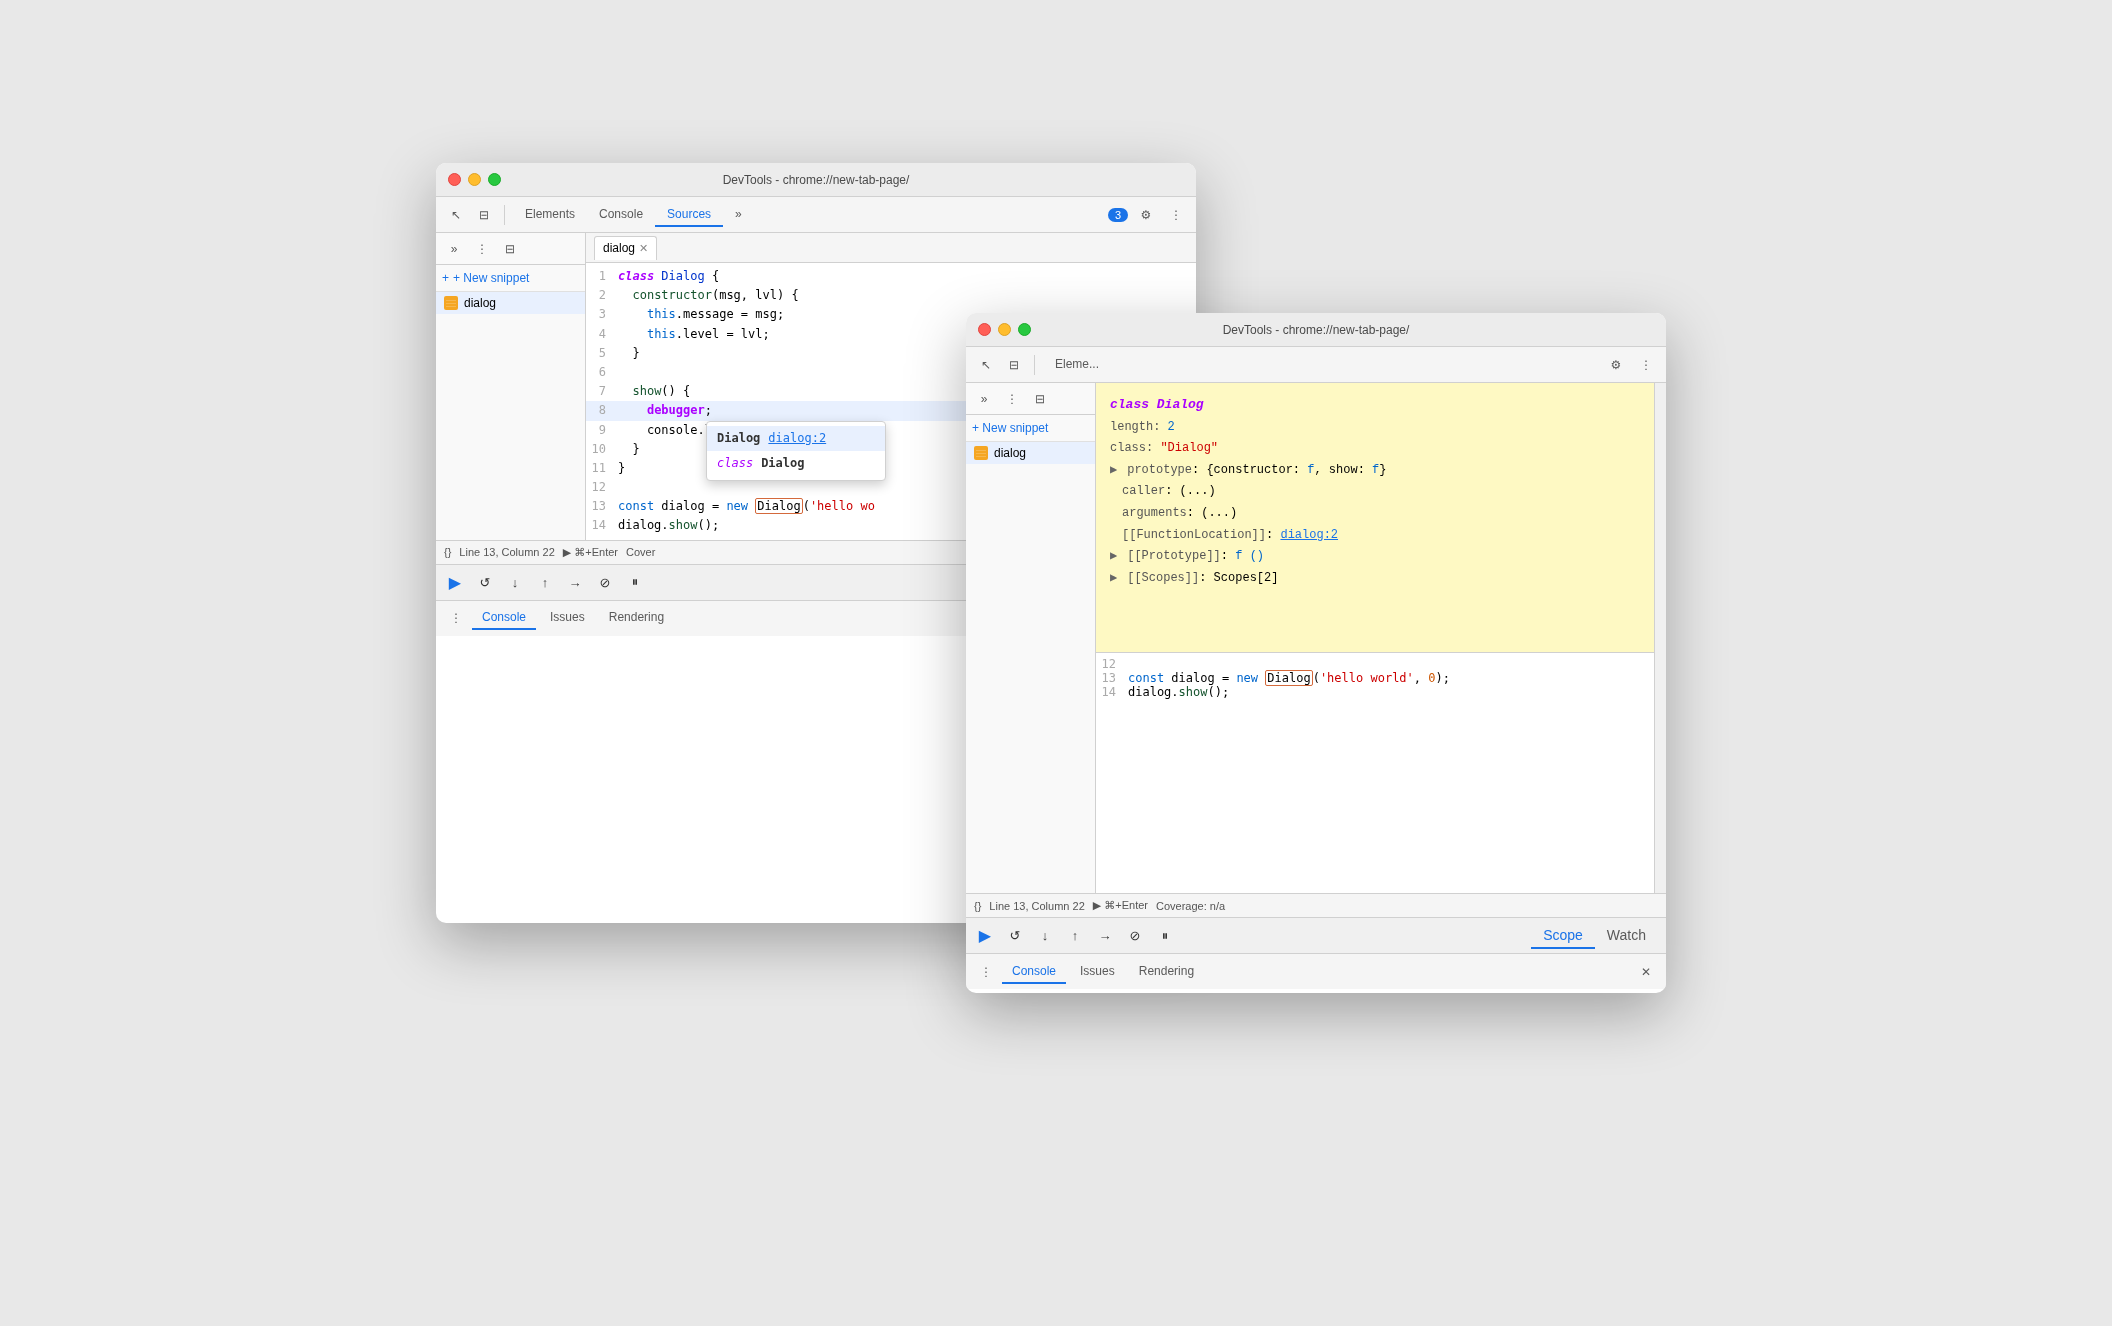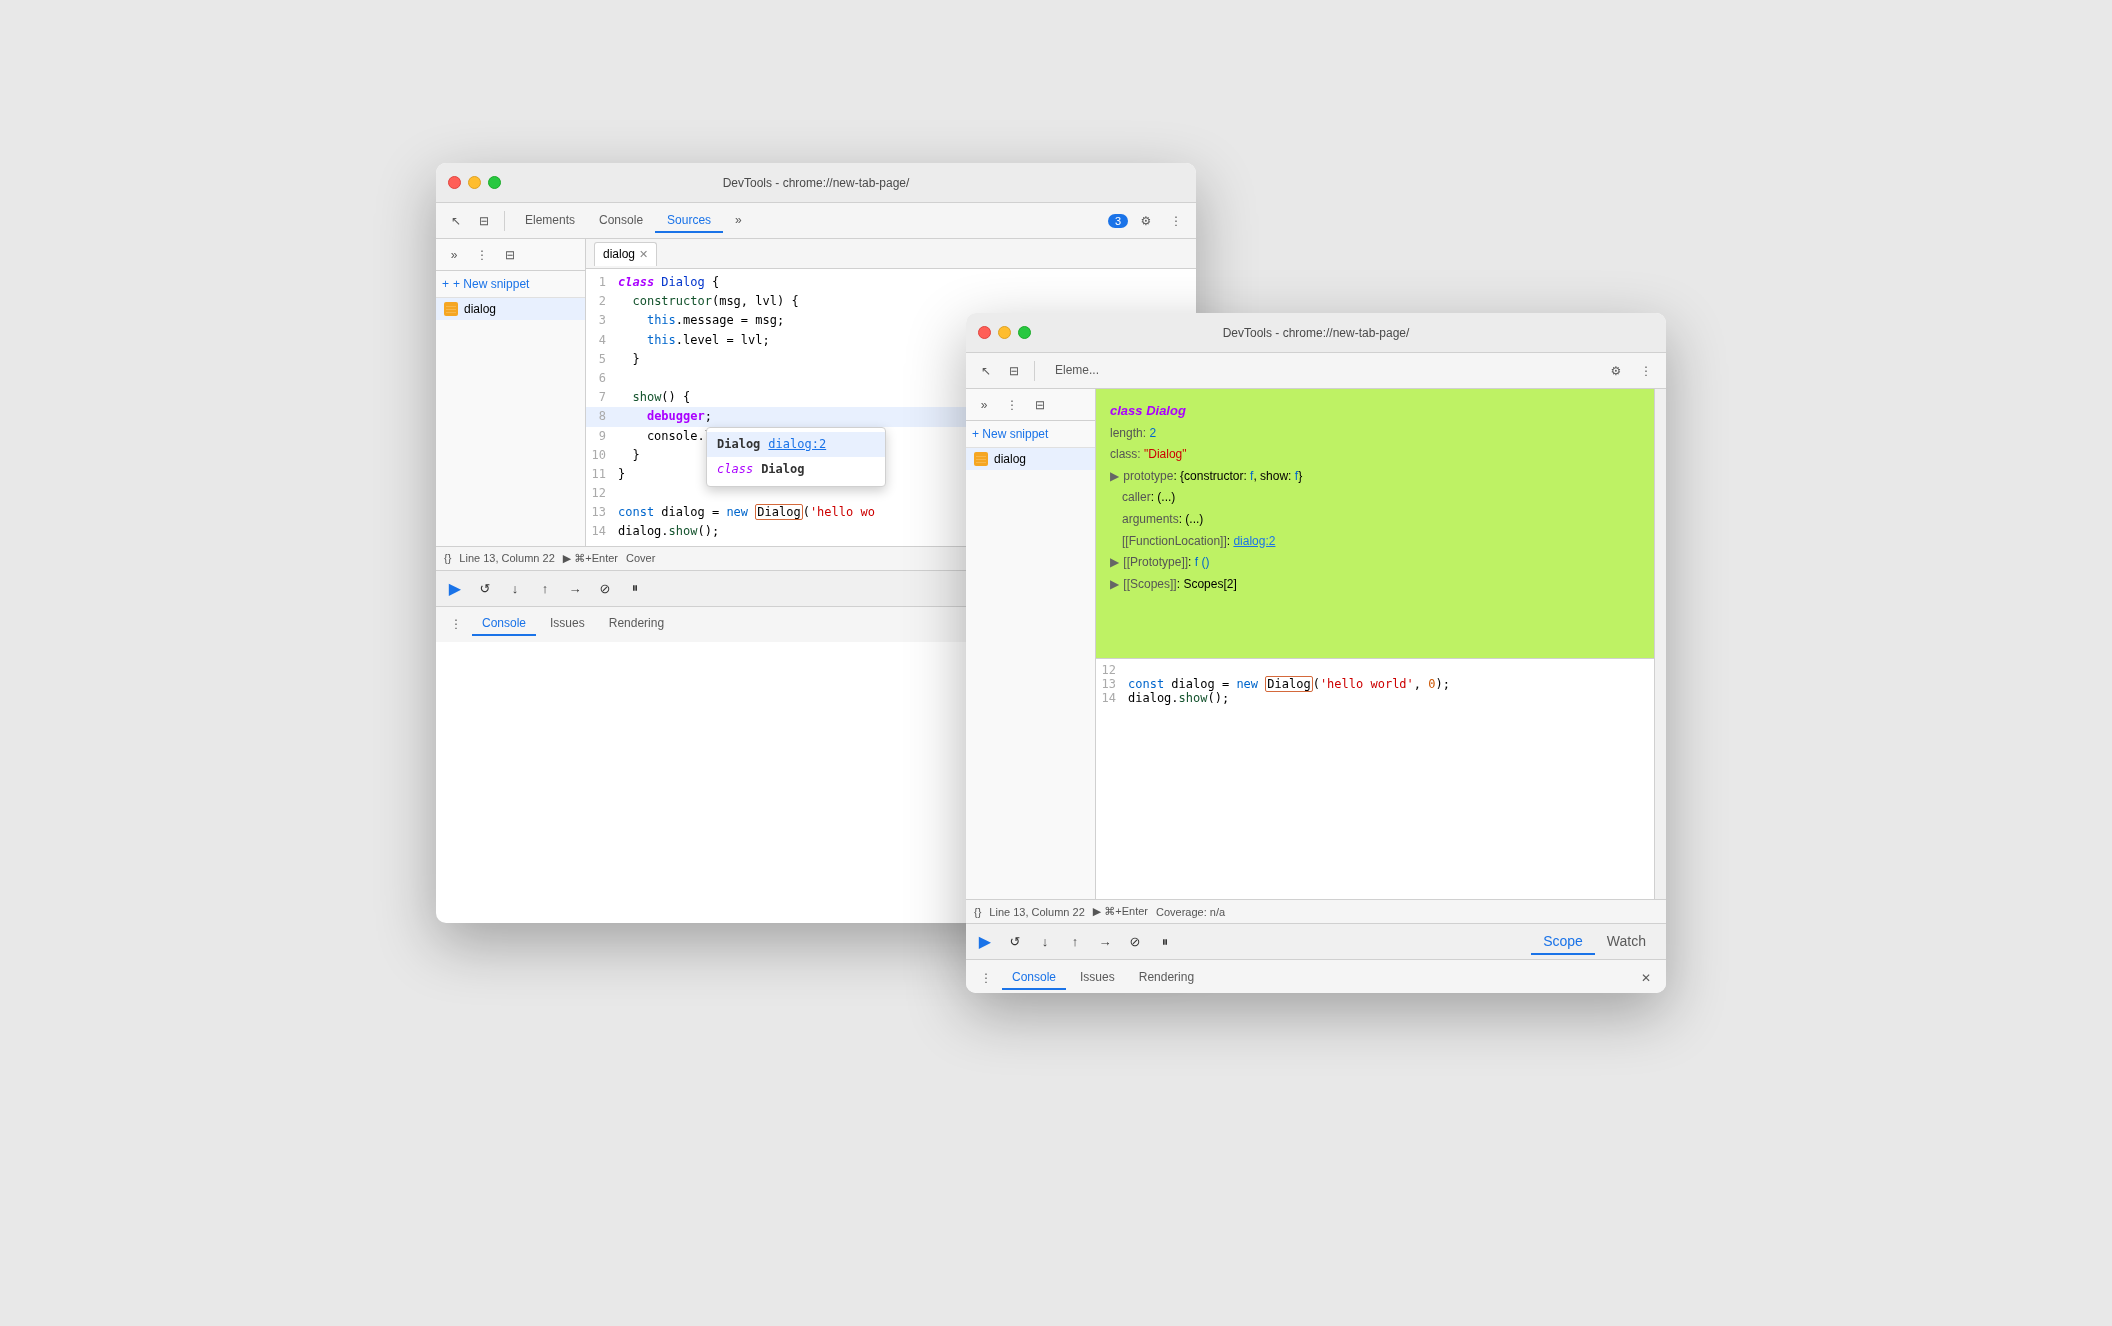--- a/index.html
+++ b/index.html
@@ -48,21 +48,21 @@
 
     
     .title-bar {
       display: flex;
       align-items: center;
       justify-content: center;
       padding: 10px 16px;
       background: #ececec;
       border-bottom: 1px solid #d0d0d0;
       position: relative;
-      height: 40px;
+      height: 34px;
     }
 
     .traffic-lights {
       position: absolute;
       left: 12px;
       display: flex;
       gap: 7px;
     }
 
     .tl {
@@ -663,21 +663,21 @@
           <span>+ New snippet</span>
         </div>
         <div class="sidebar-item active">
           <div class="file-icon"></div>
           <span>dialog</span>
         </div>
       </div>
 
       <div style="flex:1; display:flex; position:relative; overflow:hidden;">
 
-        <div style="position:absolute; top:0; left:0; right:0; height:270px; background:#bef264; border-bottom:1px solid #d0d0d0; padding:10px 14px; font-family:Liberation Sans, sans-serif; font-size:12px; line-height:1.8; z-index:5; overflow:auto;">
+        <div style="position:absolute; top:0; left:0; right:0; height:270px; background:#fef9c3; border-bottom:1px solid #d0d0d0; padding:10px 14px; font-family:Liberation Mono, monospace; font-size:12px; line-height:1.8; z-index:5; overflow:auto;">
           <div><span class="scope-title">class Dialog</span></div>
           <div><span class="scope-prop">length: </span><span class="scope-num">2</span></div>
           <div><span class="scope-prop">class: </span><span class="scope-str">"Dialog"</span></div>
           <div><span class="expand-triangle">▶</span> <span class="scope-prop">prototype</span><span>: {constructor: <span style="color:#0066cc">f</span>, show: <span style="color:#0066cc">f</span>}</span></div>
           <div><span style="padding-left:12px;"><span class="scope-prop">caller</span><span>: (...)</span></span></div>
           <div><span style="padding-left:12px;"><span class="scope-prop">arguments</span><span>: (...)</span></span></div>
           <div><span style="padding-left:12px;"><span class="scope-prop">[[FunctionLocation]]</span><span>: </span><span class="scope-link">dialog:2</span></span></div>
           <div><span class="expand-triangle">▶</span> <span class="scope-prop">[[Prototype]]</span><span>: <span style="color:#0066cc">f ()</span></span></div>
           <div><span class="expand-triangle">▶</span> <span class="scope-prop">[[Scopes]]</span><span>: Scopes[2]</span></div>
         </div>

